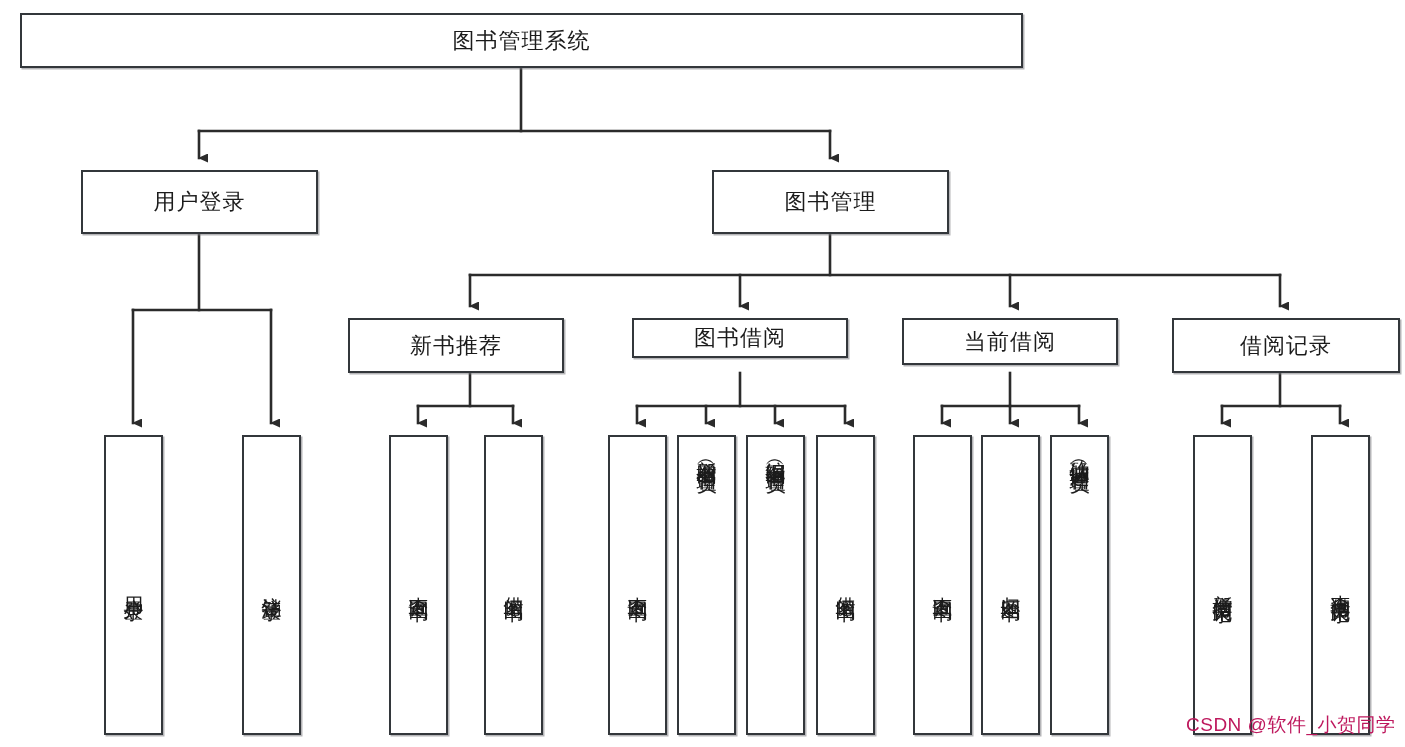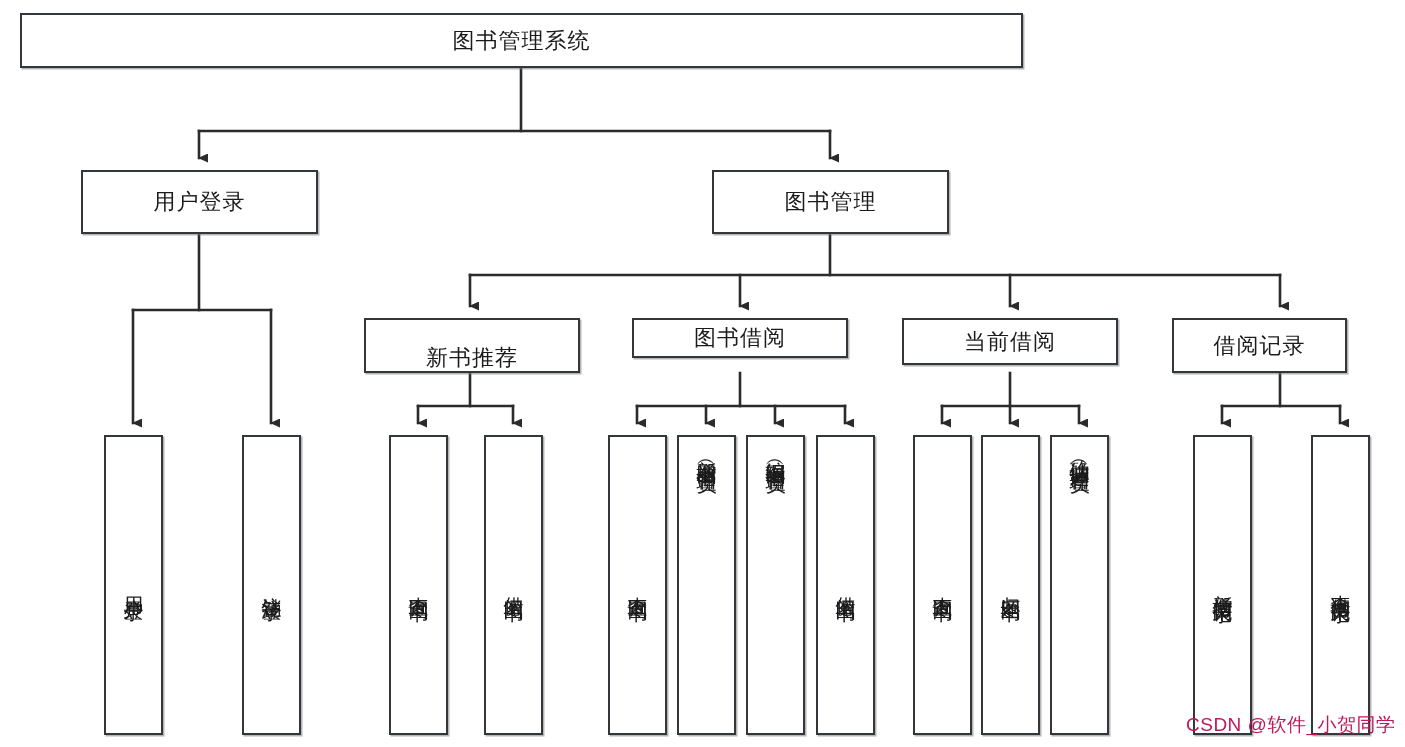--- a/index.html
+++ b/index.html
@@ -132,30 +132,30 @@
     <span class="label">图书管理系统</span>
   </div>
 
   <div class="node" style="left:81px; top:170px; width:237px; height:64px;">
     <span class="label">用户登录</span>
   </div>
   <div class="node" style="left:712px; top:170px; width:237px; height:64px;">
     <span class="label">图书管理</span>
   </div>
 
-  <div class="node" style="left:364px; top:318px; width:216px; height:55px;align-items:flex-end;">
+  <div class="node" style="left:348px; top:318px; width:216px; height:55px;">
     <span class="label">新书推荐</span>
   </div>
   <div class="node" style="left:632px; top:318px; width:216px; height:40px;">
     <span class="label">图书借阅</span>
   </div>
   <div class="node" style="left:902px; top:318px; width:216px; height:47px;">
     <span class="label">当前借阅</span>
   </div>
-  <div class="node" style="left:1172px; top:318px; width:175px; height:55px;">
+  <div class="node" style="left:1172px; top:318px; width:228px; height:55px;">
     <span class="label">借阅记录</span>
   </div>
 
   <div class="node leaf center-text" style="left:104px; top:435px; width:59px; height:300px;">
     <span class="label">用户登录</span>
   </div>
   <div class="node leaf center-text" style="left:242px; top:435px; width:59px; height:300px;">
     <span class="label">注销登录</span>
   </div>
 

